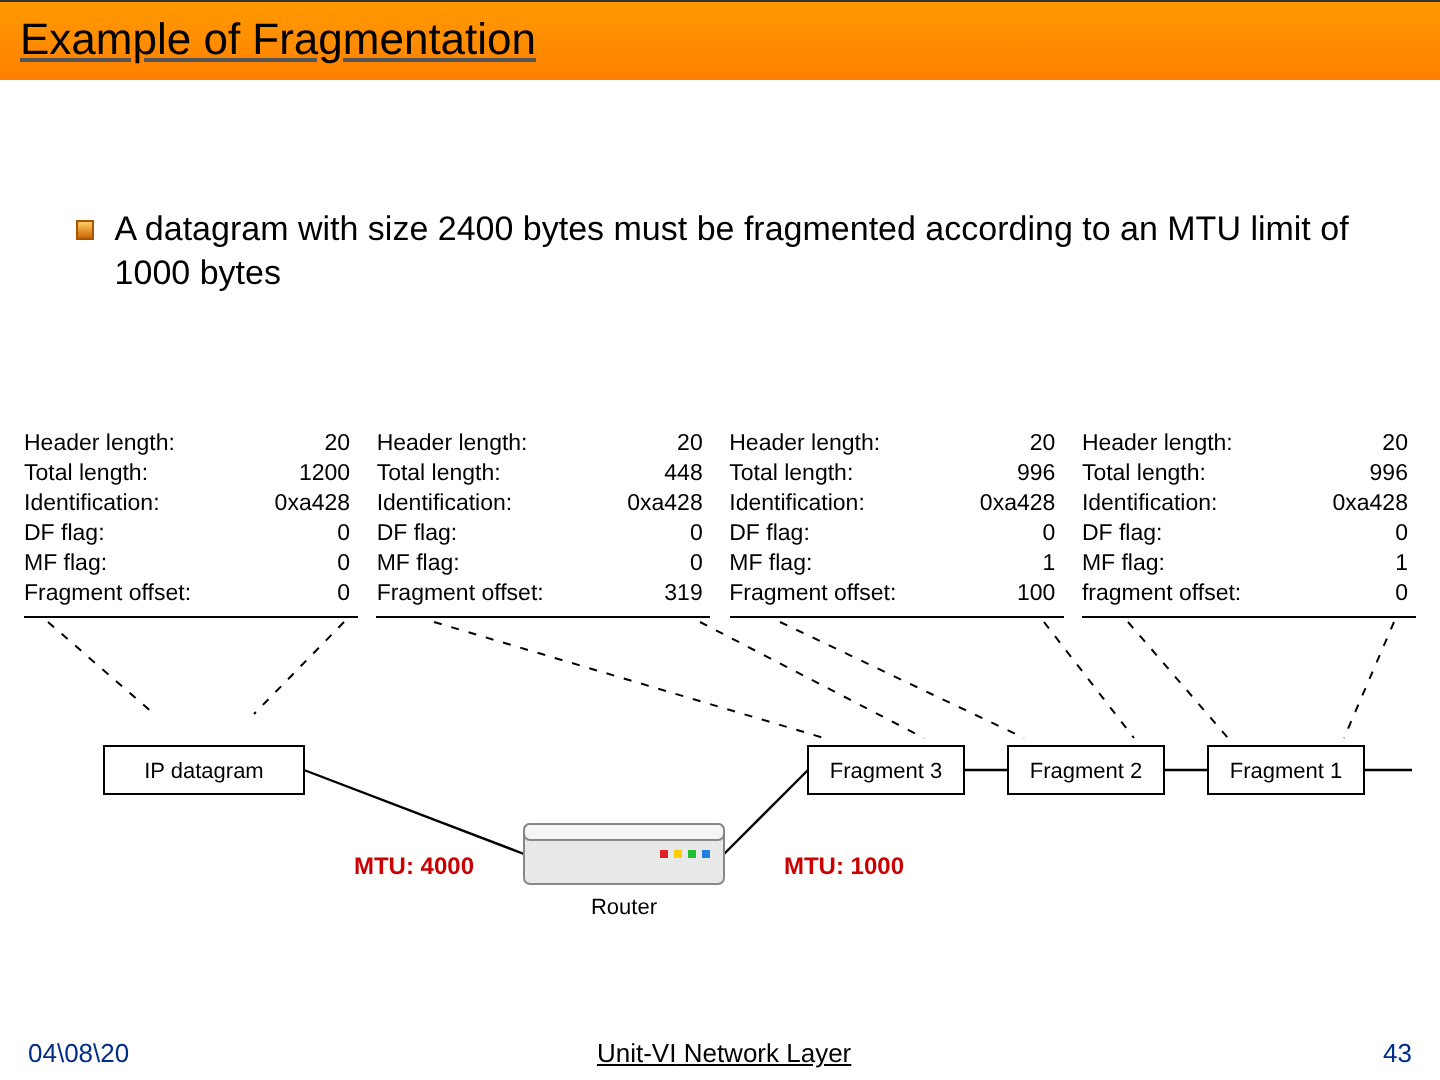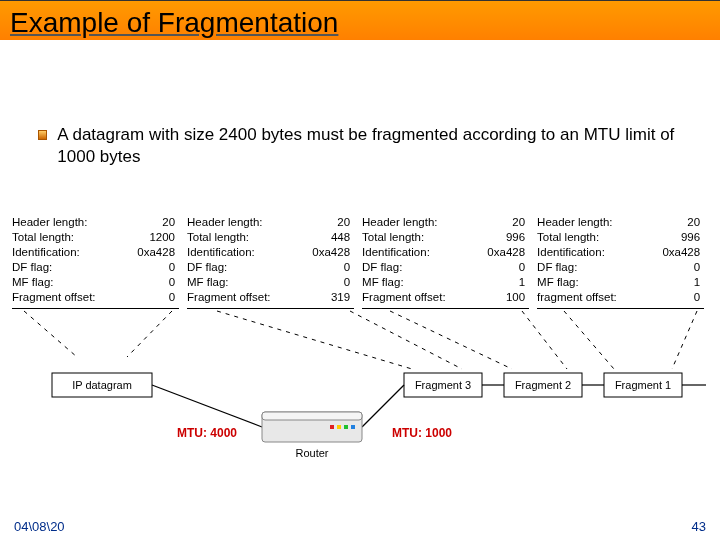--- a/index.html
+++ b/index.html
@@ -1,23 +1,23 @@
 <!DOCTYPE html>
 <html><head>
 <meta charset="utf-8">
 <style>
   * { box-sizing: border-box; margin: 0; padding: 0; }
   body { width: 720px; height: 540px; font-family: Arial, sans-serif; background: #fff; position: relative; overflow: hidden; }
   .titlebar { position: absolute; top: 0; left: 0; right: 0; height: 40px; background: linear-gradient(#ff9a00, #ff8000); border-top: 1px solid #333; }
-  .titlebar h1 { font-size: 28px; font-weight: normal; color: #000; padding: 6px 10px; text-decoration: underline; text-decoration-color: #555; }
-  .bullet-row { position: absolute; top: 124px; left: 38px; right: 20px; display: flex; gap: 10px; }
+  .titlebar h1 { font-size: 22px; font-weight: normal; color: #000; padding: 6px 10px; text-decoration: underline; text-decoration-color: #555; }
+  .bullet-row { position: absolute; top: 104px; left: 38px; right: 20px; display: flex; gap: 10px; }
   .bullet-row .blt { width: 10px; height: 10px; background: linear-gradient(#ffcc66, #cc6600); border: 1px solid #aa5500; margin-top: 6px; }
   .bullet-row p { font-size: 17px; line-height: 1.3; color: #000; }
   .frag-area { position: absolute; top: 215px; left: 12px; right: 12px; }
-  .cols { display: flex; gap: 8px; }
+  .cols { display: flex; gap: 8px; justify-content: space-between; }
   .col { font-size: 11.5px; line-height: 1.3; width: 24%; }
   .col .row { display: flex; justify-content: space-between; padding-right: 4px; }
   .hr { border: none; border-top: 1.5px solid #000; margin-top: 3px; }
   .frag-area svg { display: block; margin-top: 0; }
   .box { fill: #fff; stroke: #000; stroke-width: 1; }
   .lblsvg { font-size: 11px; font-family: Arial; text-anchor: middle; }
   .mtu { font-size: 12px; font-family: Arial; font-weight: bold; fill: #cc0000; text-anchor: middle; }
   .wire { stroke: #000; stroke-width: 1.2; fill: none; }
   .dashed { stroke: #000; stroke-width: 1; stroke-dasharray: 4 5; fill: none; }
   .footer { position: absolute; bottom: 6px; left: 0; right: 0; display: flex; justify-content: space-between; padding: 0 14px; font-size: 13px; color: #002d8a; gap: 31px; }
@@ -186,14 +186,15 @@
     </g>
     <text class="lblsvg" x="300" y="148">Router</text>
 
     <text class="mtu" x="195" y="128">MTU: 4000</text>
     <text class="mtu" x="410" y="128">MTU: 1000</text>
   </svg>
 </div>
 
 <div class="footer">
   <span>04\08\20</span>
+  <span class="mid"><span style="text-decoration:underline">Unit-VI</span><span> Network Layer</span></span>
   <span class="pg">43</span>
 </div>
 
 </body></html>

